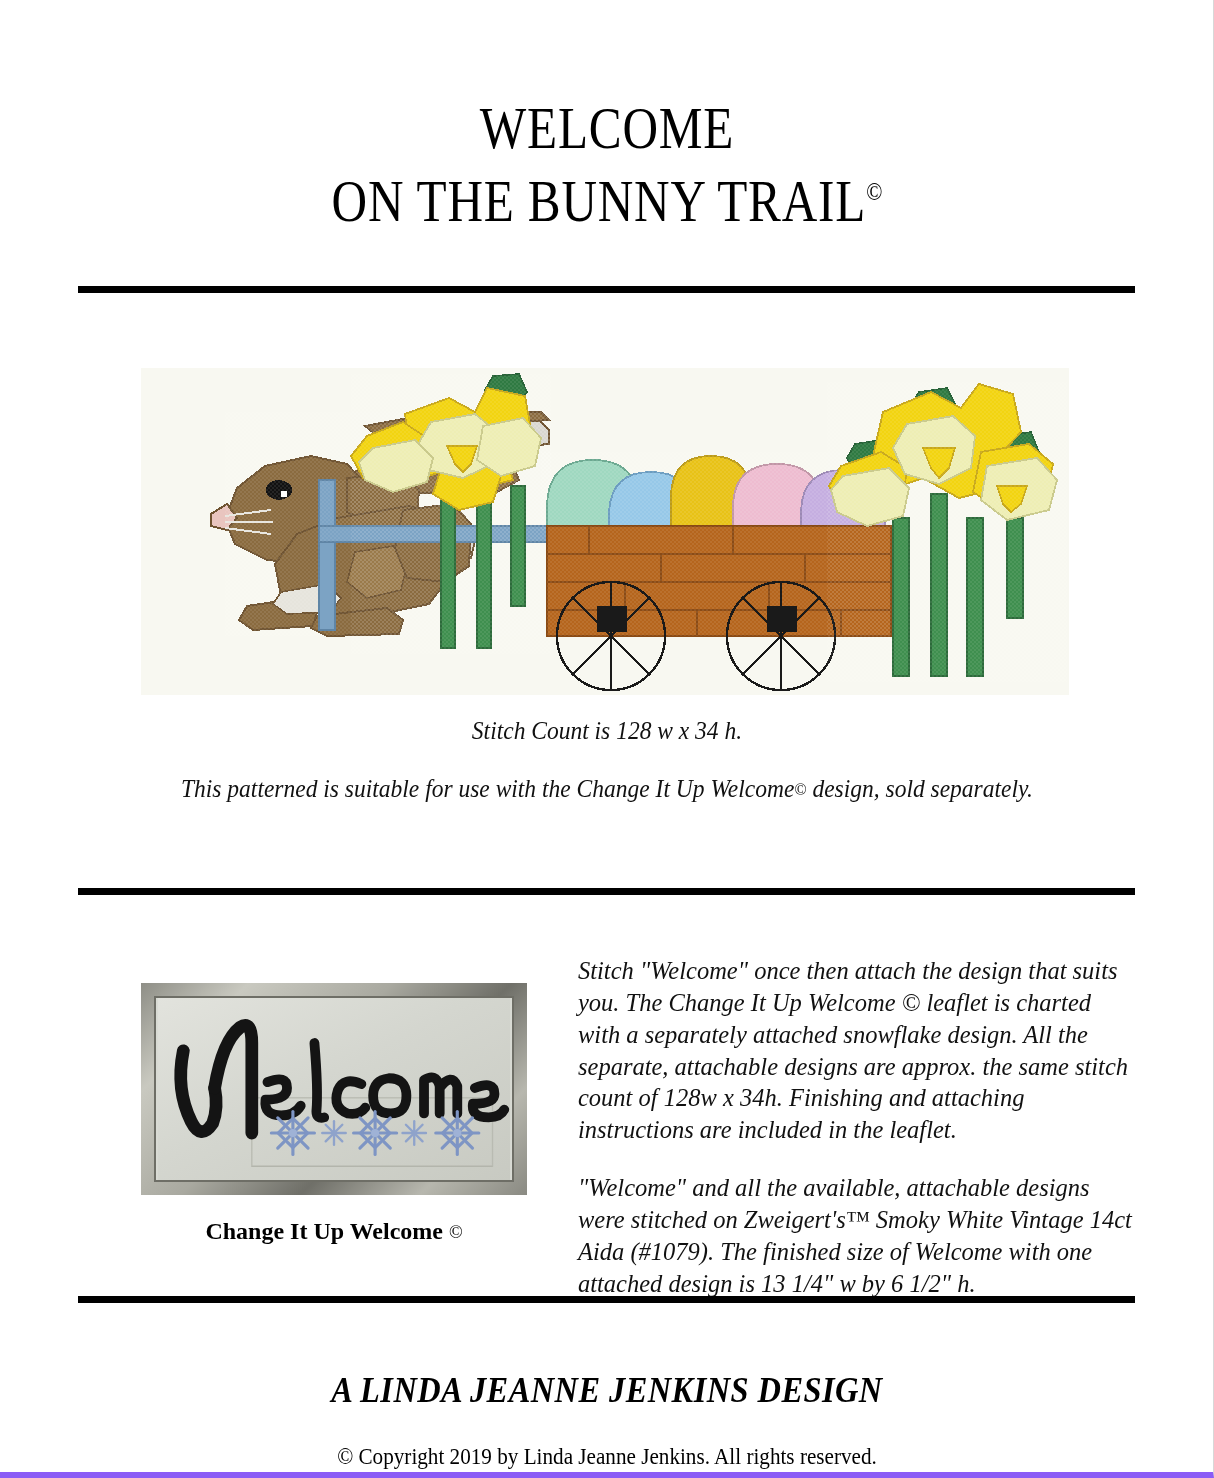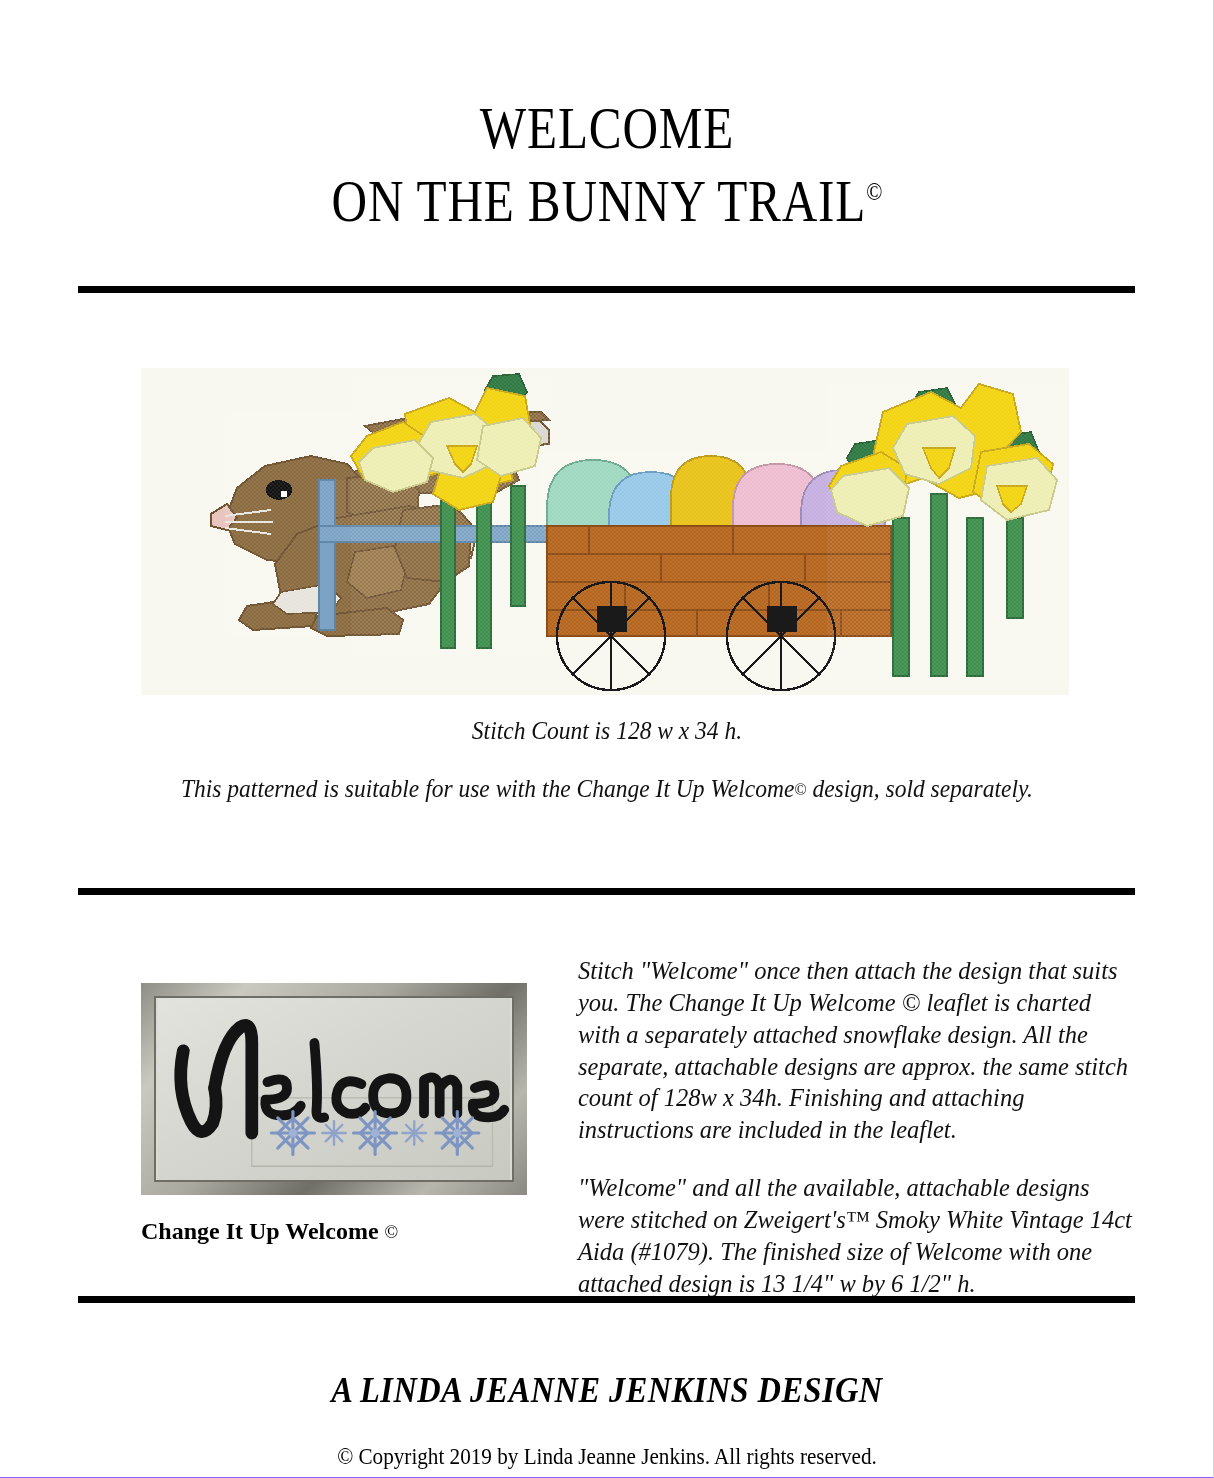--- a/index.html
+++ b/index.html
@@ -7,21 +7,21 @@
     width:1214px;height:1478px;
     background:#ffffff;
     font-family:"Liberation Serif",serif;
     overflow:hidden;
     position:relative;
   }
   .page{
     position:absolute;left:0;top:0;width:1214px;height:1478px;
     box-sizing:border-box;
     border-right:1px solid #d8d8d8;
-    border-bottom:1px solid #8b5cf6;
+    border-bottom:6px solid #8b5cf6;
   }
 
   
   .title-block{
     position:absolute;left:0;top:100px;width:1214px;text-align:center;
   }
   .title-line{
     font-family:"Liberation Serif",serif;
     font-weight:400;
     color:#000;
@@ -77,21 +77,21 @@
   }
   .photo-inner{
     position:relative;width:100%;height:100%;
     box-sizing:border-box;
     border:2px solid #6e6e66;
     background:#d9dbd4;
     overflow:hidden;
   }
   .photo-inner svg{display:block;width:100%;height:100%;}
   .photo-caption{
-    position:absolute;left:141px;top:1218px;width:386px;text-align:left;
+    position:absolute;left:141px;top:1218px;width:386px;text-align:center;
     font-weight:bold;font-size:24px;color:#000;font-family:Liberation Serif, serif;
   }
   .cap-cr{font-weight:normal;font-size:18px;vertical-align:1px;}
 
   
   .body-col{
     position:absolute;left:578px;top:955px;width:556px;
     font-style:italic;font-size:24.5px;line-height:1.30;color:#111;
   }
   .body-col p{margin:0 0 26px 0;}

